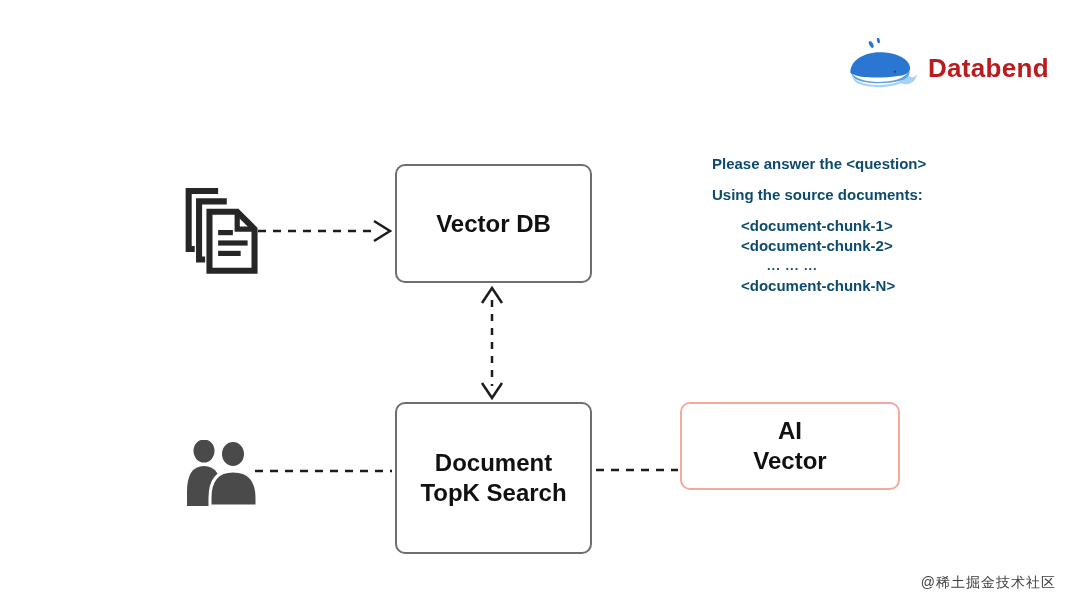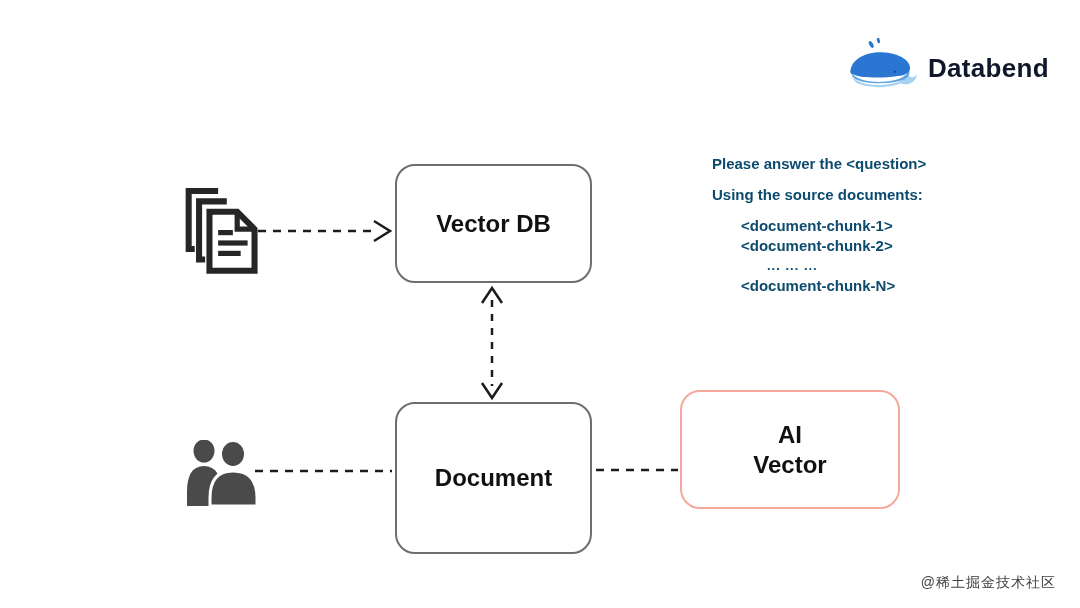--- a/index.html
+++ b/index.html
@@ -16,36 +16,36 @@
     font-size:34px;font-weight:bold;letter-spacing:0.5px;
     background:linear-gradient(90deg,#5558dc 0%,#9c5ae8 55%,#e06ef2 100%);
     -webkit-background-clip:text;background-clip:text;
     color:transparent;
   }
   .logo{
     position:absolute;left:846px;top:38px;
     display:flex;align-items:center;gap:10px;
   }
   .logo-text{
-    font-size:26px;font-weight:600;color:#0f172a;letter-spacing:0.3px;
+    font-size:26px;font-weight:600;color:#b91c1c;letter-spacing:0.3px;
   }
   
   .node{
     position:absolute;
     background:#ffffff;
     border:2px solid #6e6e6e;
-    border-radius:20px;
+    border-radius:10px;
     display:flex;flex-direction:column;align-items:center;justify-content:center;
     font-size:24px;font-weight:bold;color:#111111;
     line-height:30px;text-align:center;
     box-sizing:border-box;
   }
   .node-vector{left:395px;top:164px;width:197px;height:119px;}
   .node-topk{left:395px;top:402px;width:197px;height:152px;}
-  .node-ai{left:680px;top:390px;width:220px;height:119px;border-color:#f5a99a;}
+  .node-ai{left:680px;top:402px;width:220px;height:88px;border-color:#f5a99a;}
   
   .connectors{position:absolute;left:0;top:0;pointer-events:none;}
   
   .icon-abs{position:absolute;}
   .docs-icon{left:180px;top:186px;}
   .people-icon{left:187px;top:440px;}
   
   .prompt-block{
     position:absolute;left:712px;top:154px;width:300px;
     color:#0c4a6e;font-size:15px;font-weight:bold;
@@ -124,20 +124,21 @@
       </g>
     </svg>
   </span>
 
   <div class="node node-vector">
     <span>Vector DB</span>
   </div>
 
   <div class="node node-topk">
     <span>Document</span>
+    <span>TopK Search</span>
   </div>
 
   <div class="node node-ai">
     <span>AI</span>
     <span>Vector</span>
   </div>
 
   <div class="prompt-block">
     <p>Please answer the &lt;question&gt;</p>
     <p class="gap">Using the source documents:</p>

